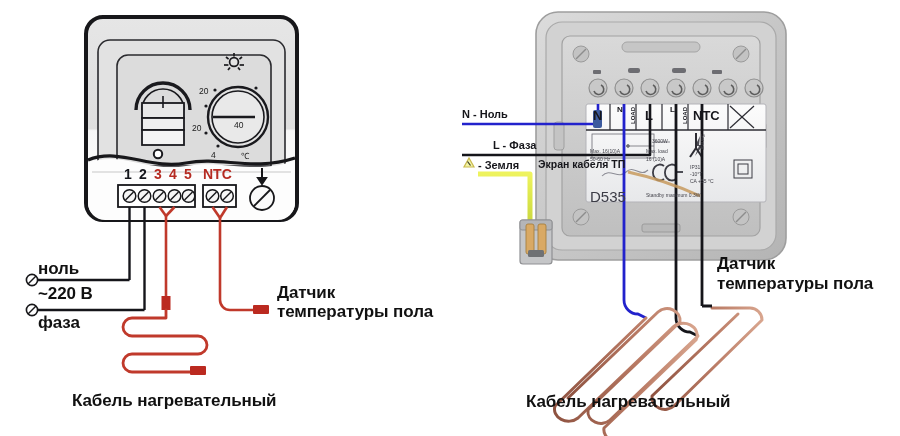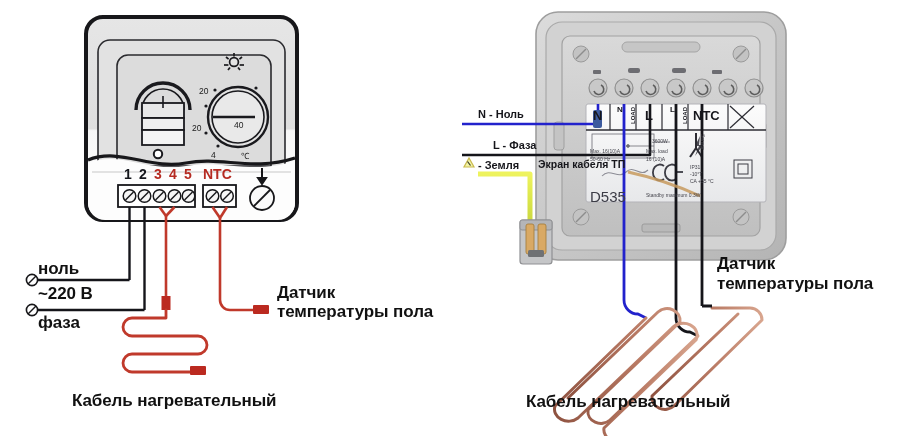--- a/index.html
+++ b/index.html
@@ -504,21 +504,21 @@
     <div class="printtxt" style="left:196px; top:148px;">Max. load</div>
     <div class="printtxt" style="left:196px; top:156px;">16 (10)A</div>
     <div class="printtxt" style="left:202px; top:138px;">3600W</div>
     <div class="printtxt" style="left:240px; top:164px;">IP31</div>
     <div class="printtxt" style="left:240px; top:171px;">-10°T</div>
     <div class="printtxt" style="left:240px; top:178px;">CA +55 °C</div>
     <div class="printtxt" style="left:196px; top:192px;">Standby maximum 0.3W</div>
     <div class="printtxt" style="left:256px; top:134px; transform:rotate(90deg); transform-origin:left top;">Sensor</div>
     <div class="printtxt-md" style="left:140px; top:188px;">D535</div>
 
-    <div class="wirelbl" style="left:12px; top:108px;margin-left:16px;">N - Ноль</div>
+    <div class="wirelbl" style="left:12px; top:108px;">N - Ноль</div>
     <div class="wirelbl" style="left:12px; top:139px;margin-left:31px;">L - Фаза</div>
     <div class="wirelbl" style="left:28px; top:159px;">- Земля</div>
     <div class="wirelbl-brown" style="left:88px; top:158px;">Экран кабеля ТП</div>
 
     <div class="lbl lbl-big" style="left:267px; top:254px;">Датчик</div>
     <div class="lbl lbl-big" style="left:267px; top:274px;">температуры пола</div>
 
     <div class="lbl lbl-big" style="left:76px; top:392px;">Кабель нагревательный</div>
   </div>
 

